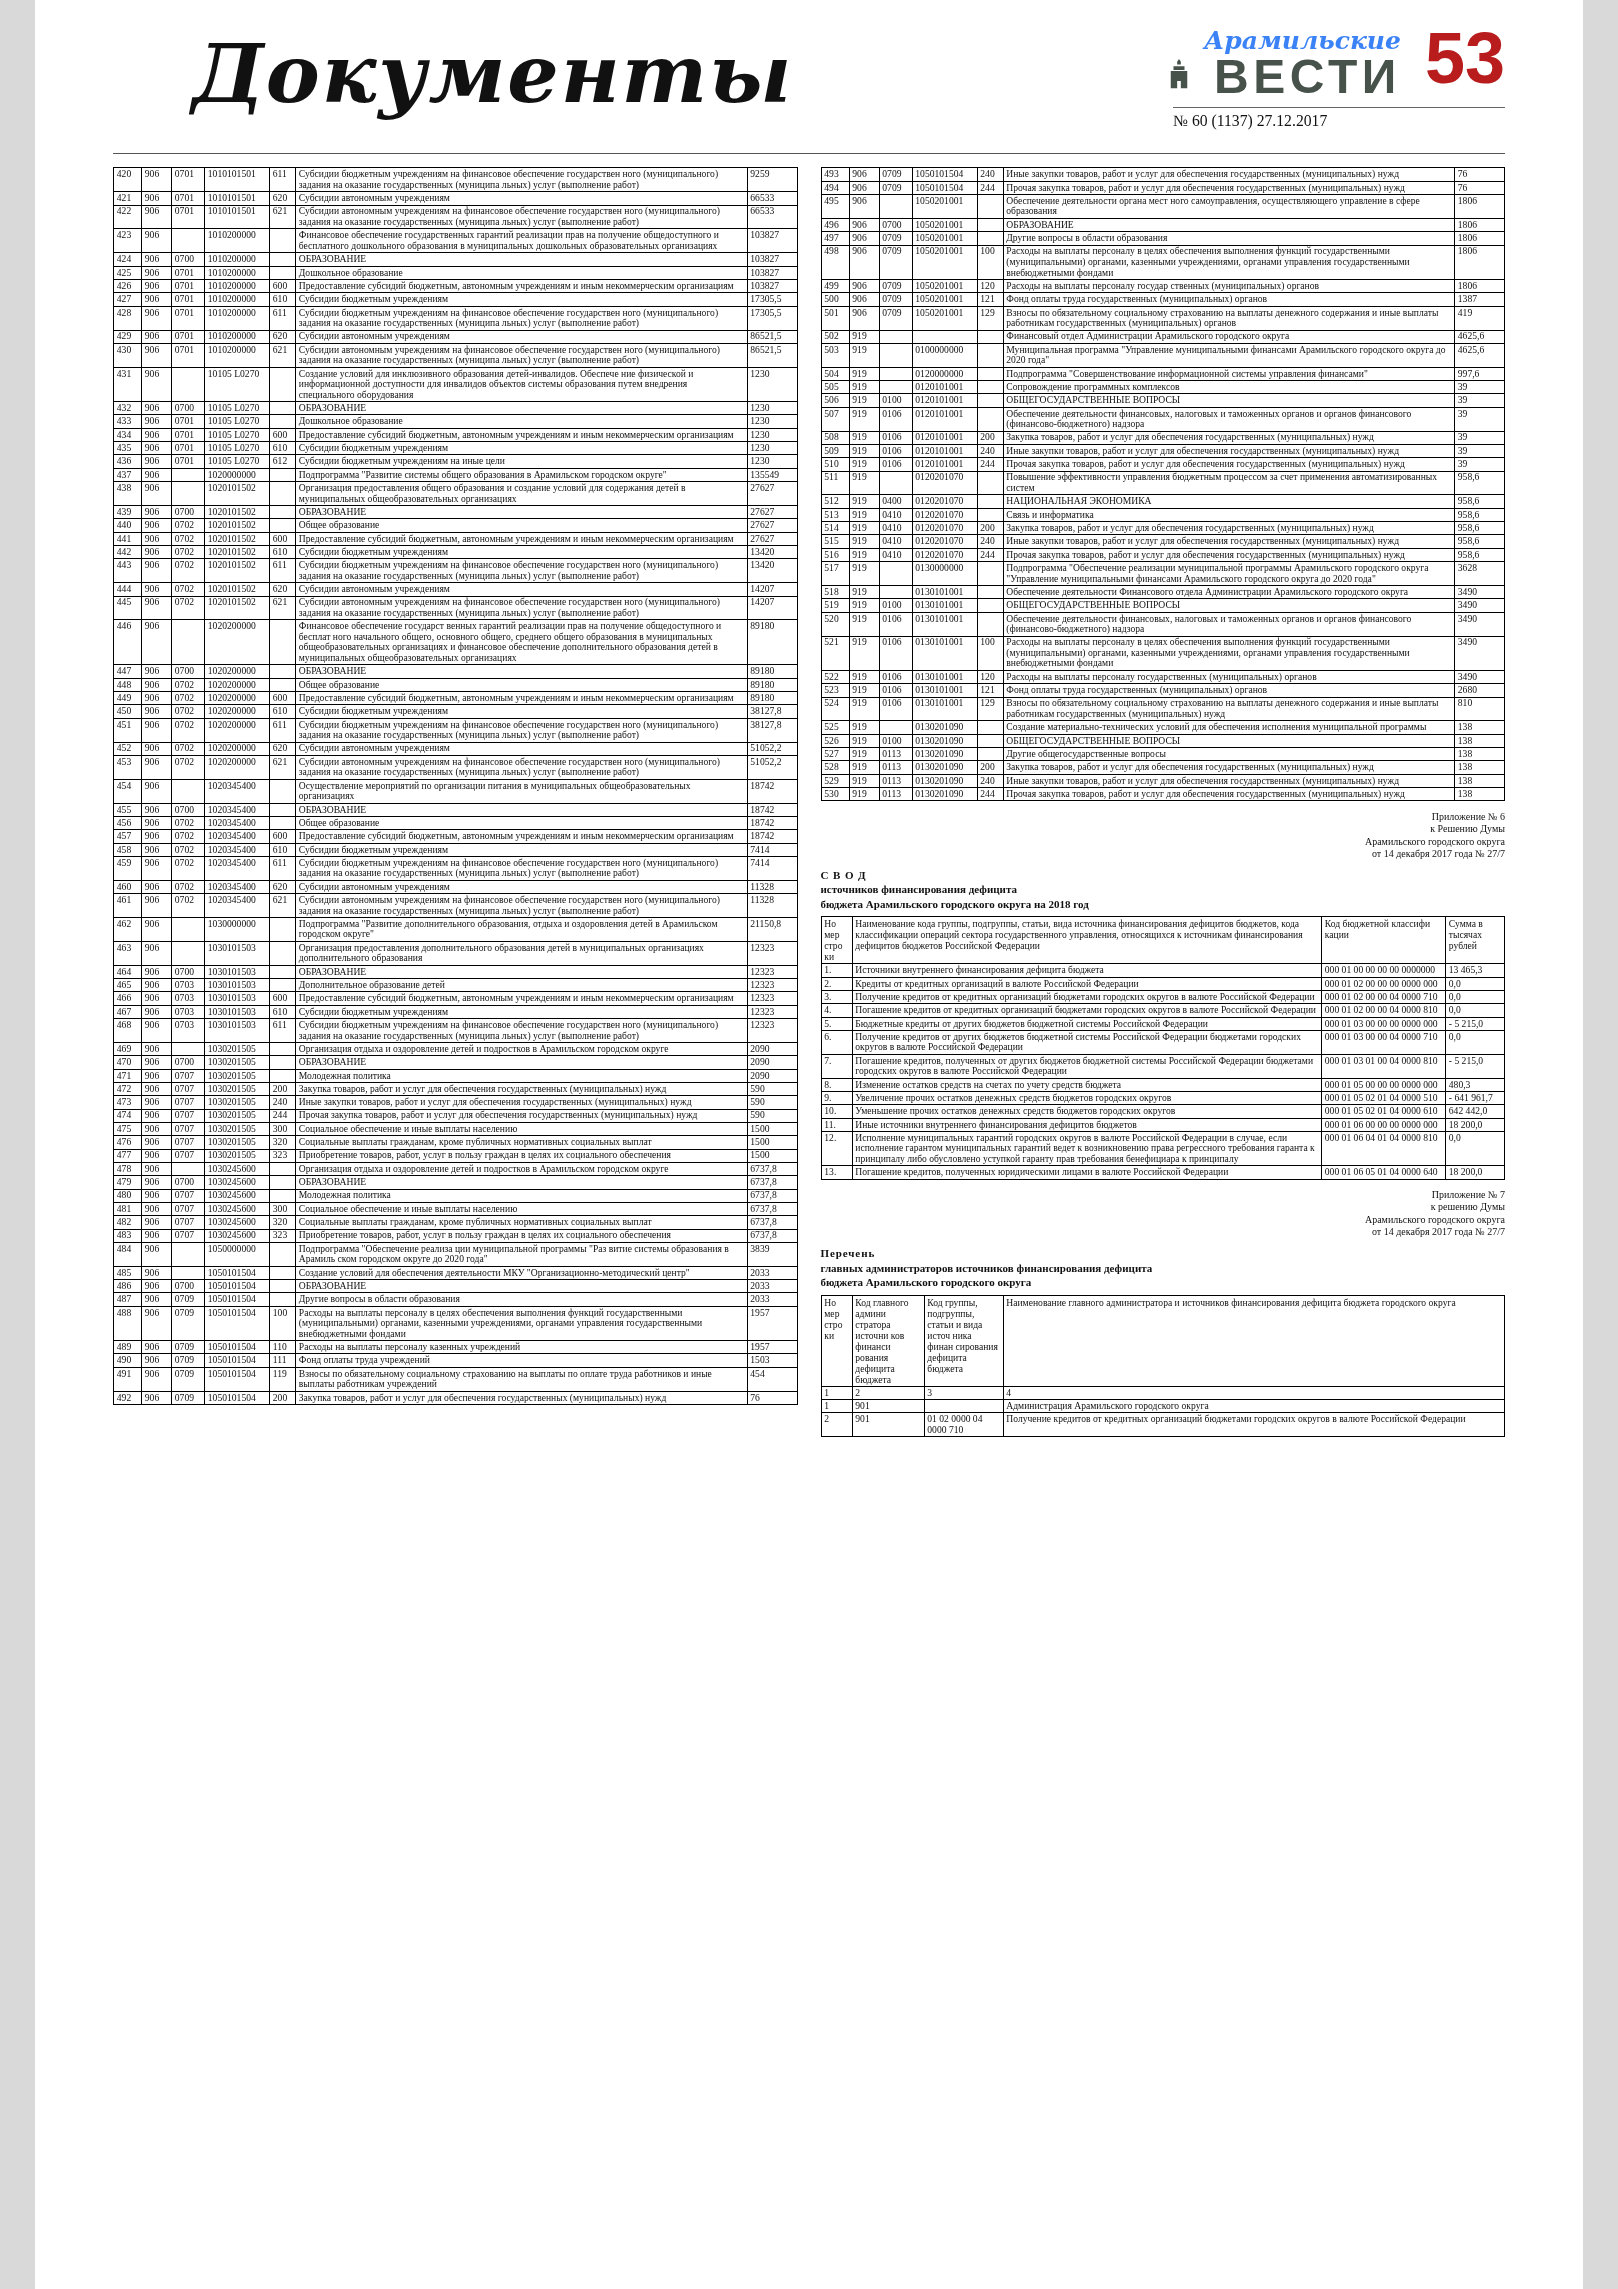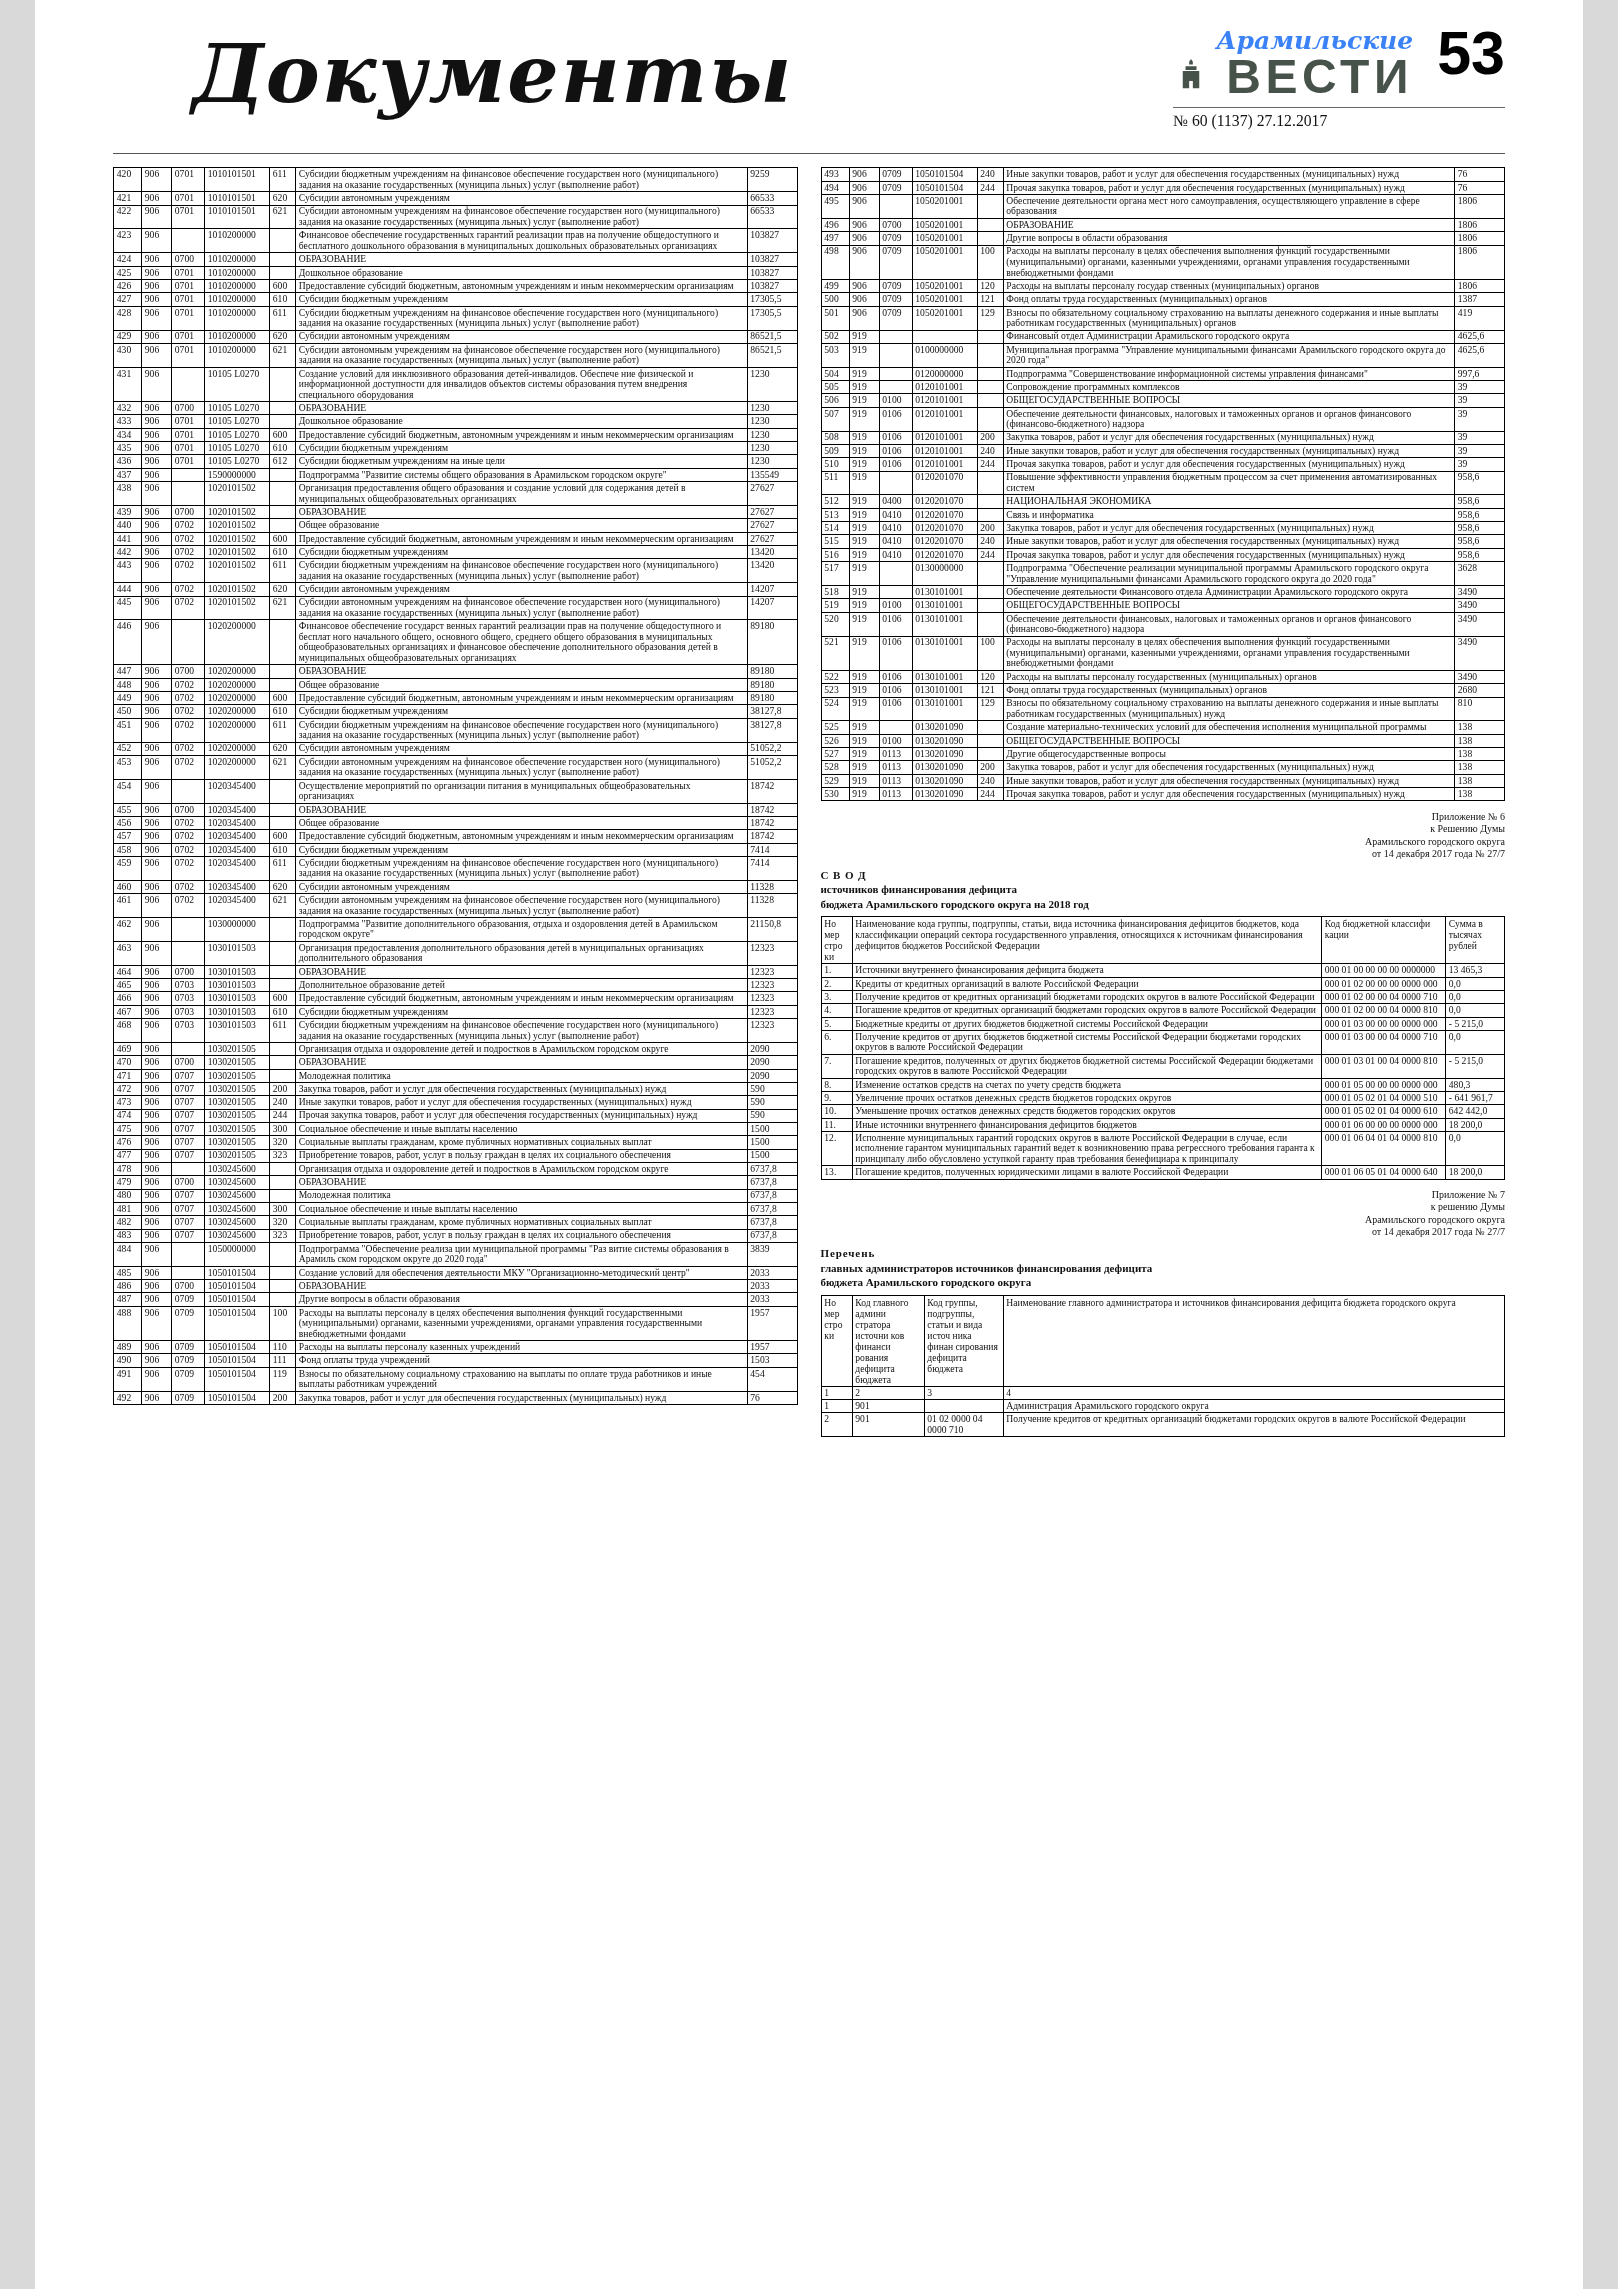--- a/index.html
+++ b/index.html
@@ -11,22 +11,22 @@
   .doc-title{font-family:"DejaVu Serif",serif;font-style:italic;font-weight:bold;
              font-size:81px;line-height:1;margin-left:79px;margin-top:9.2px;letter-spacing:1.8px}
   .brand{display:flex;flex-direction:column;align-items:flex-end;margin-top:3.7px}
   .brand-top{display:flex;align-items:flex-start;gap:24px}
   .brand-names{display:flex;flex-direction:column;align-items:flex-end}
   .brand-sub{color:#3b82f6;font-style:italic;font-weight:bold;font-size:25px;
              font-family:"DejaVu Serif",serif;line-height:1}
   .brand-main-row{display:flex;align-items:center;gap:21px;margin-top:1.8px}
   .brand-main{font-family:"Liberation Sans",sans-serif;font-weight:bold;font-size:48px;
               color:#47524a;letter-spacing:4.6px;line-height:.95}
-  .page-no{font-family:"Liberation Sans",sans-serif;font-weight:bold;font-size:61px;
-           line-height:.85;color:#000000}
+  .page-no{font-family:"Liberation Sans",sans-serif;font-weight:bold;font-size:72px;
+           line-height:.85;color:#b91c1c}
   .issue{border-top:0.9px solid #666;margin-top:7.4px;padding-top:3.7px;font-size:15.7px;
          width:332px;text-align:left}
   .rule{border-top:1.8px solid #555;margin:7.4px 0 13px}
   
   .columns{display:flex;gap:23px;align-items:flex-start}
   .col{flex:1 1 0;min-width:0}
   
   table{border-collapse:collapse;width:100%;font-size:9.6px;line-height:1.1;table-layout:fixed}
   td,th{border:0.9px solid #000;padding:0.9px 2.8px;vertical-align:top;text-align:left;
         font-weight:normal;word-wrap:break-word}
@@ -228,21 +228,21 @@
               <td>0701</td>
               <td>10105 L0270</td>
               <td>612</td>
               <td>Субсидии бюджетным учреждениям на иные цели</td>
               <td>1230</td>
             </tr>
             <tr>
               <td>437</td>
               <td>906</td>
               <td></td>
-              <td>1590000000</td>
+              <td>1020000000</td>
               <td></td>
               <td>Подпрограмма "Развитие системы общего образования в Арамильском городском округе"</td>
               <td>135549</td>
             </tr>
             <tr>
               <td>438</td>
               <td>906</td>
               <td></td>
               <td>1020101502</td>
               <td></td>

